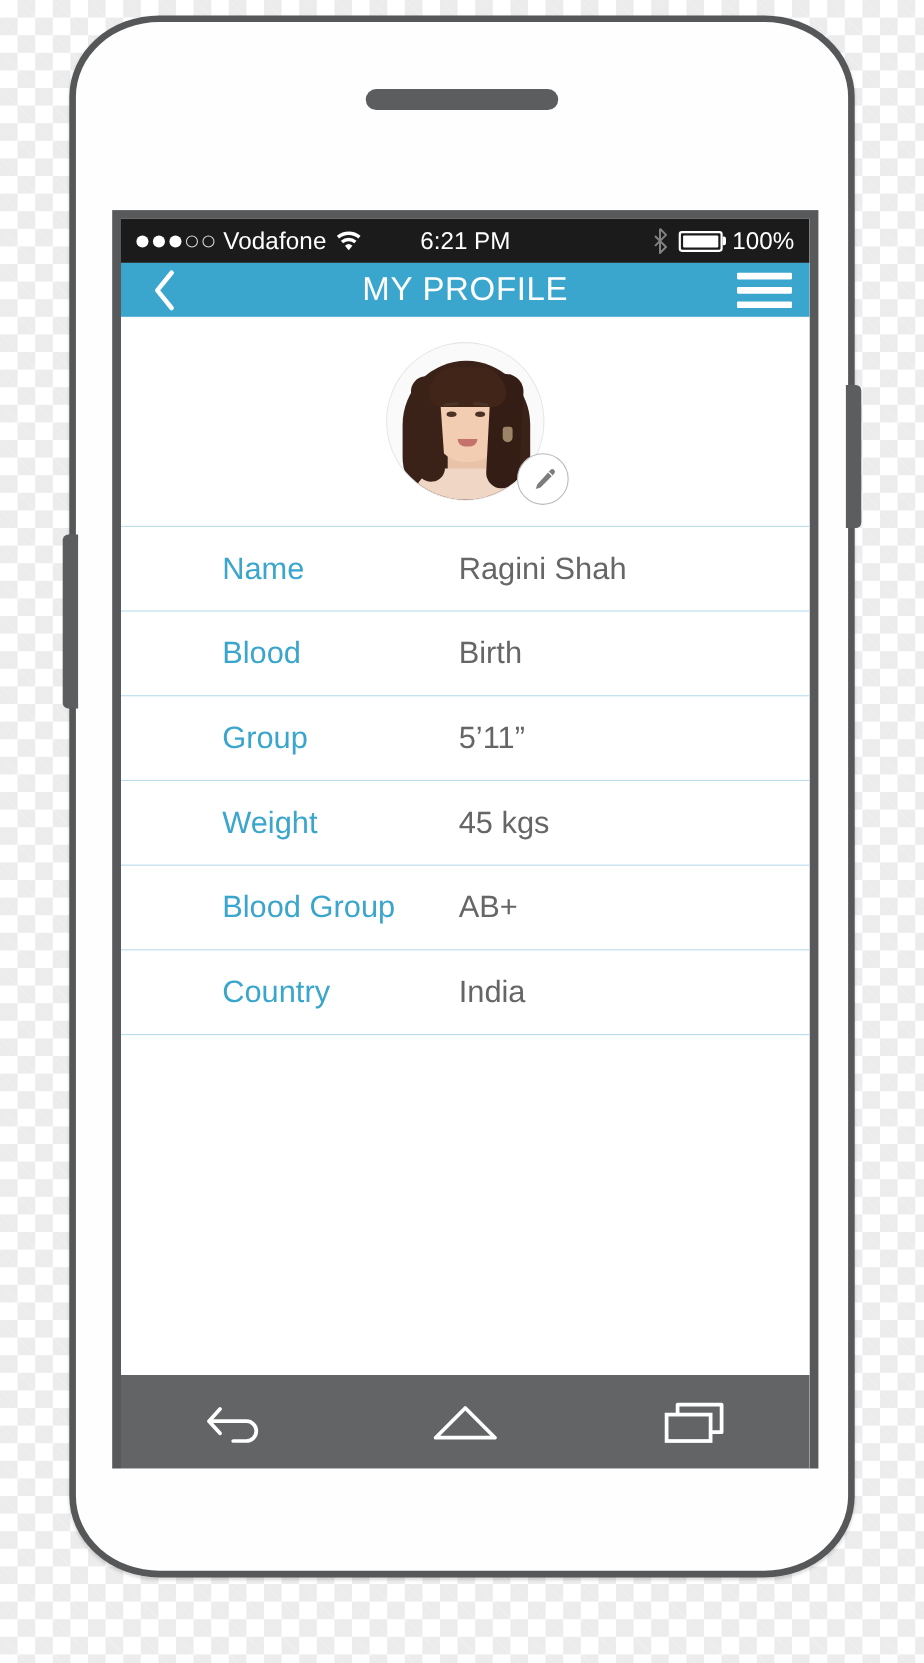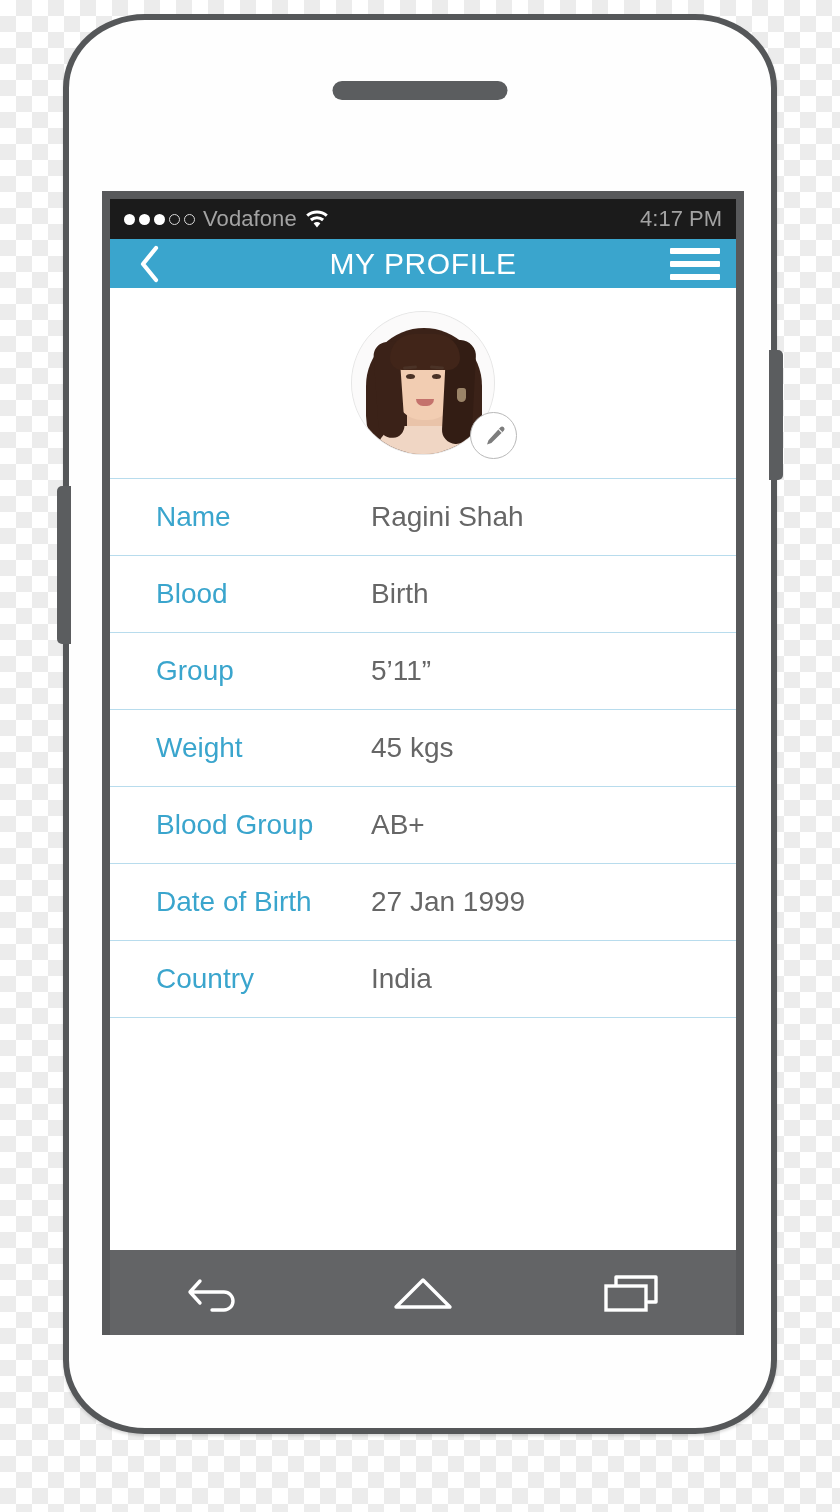--- a/index.html
+++ b/index.html
@@ -68,21 +68,21 @@
     display:flex; flex-direction:column;
     overflow:hidden;
   }
 
   
   #status-bar {
     height:40px;
     background:#1b1b1b;
     display:flex; align-items:center;
     padding:0 14px;
-    color:#a3a3a3;
+    color:#ffffff;
     font-size:22px;
     flex:0 0 auto;
   }
   .sb-left { display:flex; align-items:center; gap:8px; flex:1 1 0; }
   .sb-center { flex:0 0 auto; display:flex; justify-content:center; }
   .sb-right { display:flex; align-items:center; justify-content:flex-end; gap:9px; flex:1 1 0; }
   .dots { display:flex; gap:4px; align-items:center; }
   .dot { width:11px; height:11px; border-radius:50%; }
   .dot.on  { background:#ffffff; }
   .dot.off { background:transparent; border:1.6px solid #d8d8d8; }
@@ -208,20 +208,21 @@
     height:77px;
     display:flex; align-items:center;
     border-bottom:1px solid #b8dced;
     padding-left:46px;
   }
   .info-label {
     width:215px;
     color:#3aa5cd;
     font-size:28px;
     flex:0 0 auto;
+    margin-left:46px;
   }
   .info-value {
     color:#666666;
     font-size:28px;
   }
 
   
   #nav-bar {
     height:85px;
     background:#636466;
@@ -252,21 +253,30 @@
               <span class="dot off"></span>
           </div>
           <span id="carrier">Vodafone</span>
           <svg class="wifi-icon" width="24" height="19" viewBox="0 0 24 19">
             <path d="M12 17.4 8.6 13.3a5.3 5.3 0 0 1 6.8 0Z" fill="#fff"></path>
             <path d="M4.9 8.8a11 11 0 0 1 14.2 0l-2 2.4a7.9 7.9 0 0 0-10.2 0Z" fill="#fff"></path>
             <path d="M1.2 4.4a16.6 16.6 0 0 1 21.6 0l-2 2.4a13.5 13.5 0 0 0-17.6 0Z" fill="#fff"></path>
           </svg>
         </div>
         <div class="sb-center">
-          <span id="clock">4:17 PM</span>
+          <span id="clock">6:21 PM</span>
+        </div>
+        <div class="sb-right">
+          <svg class="bt-icon" width="15" height="24" viewBox="0 0 15 24">
+            <path d="M7 1 12.5 6.5 2.5 16.5M2.5 7.5 12.5 17.5 7 23V1" stroke="#fff" stroke-width="1.8" fill="none" stroke-linejoin="round"></path>
+          </svg>
+          <div id="battery-shell">
+            <div id="battery-fill" style="width:100%"></div>
+          </div>
+          <span id="battery-pct">100%</span>
         </div>
       </div>
 
       <div id="app-header">
         <div id="back-button">
           <svg width="22" height="38" viewBox="0 0 22 38">
             <path d="M18 3 5 19l13 16" stroke="#fff" stroke-width="4.2" fill="none" stroke-linecap="round" stroke-linejoin="round"></path>
           </svg>
         </div>
         <div id="page-title">MY PROFILE</div>
@@ -322,24 +332,20 @@
           </div>
           <div class="info-row">
             <span class="info-label">Weight</span>
             <span class="info-value">45 kgs</span>
           </div>
           <div class="info-row">
             <span class="info-label">Blood Group</span>
             <span class="info-value">AB+</span>
           </div>
           <div class="info-row">
-            <span class="info-label">Date of Birth</span>
-            <span class="info-value">27 Jan 1999</span>
-          </div>
-          <div class="info-row">
             <span class="info-label">Country</span>
             <span class="info-value">India</span>
           </div>
 
         </div>
       </div>
 
       <div id="nav-bar">
         <div class="nav-btn">
           <svg width="56" height="40" viewBox="0 0 56 40">

